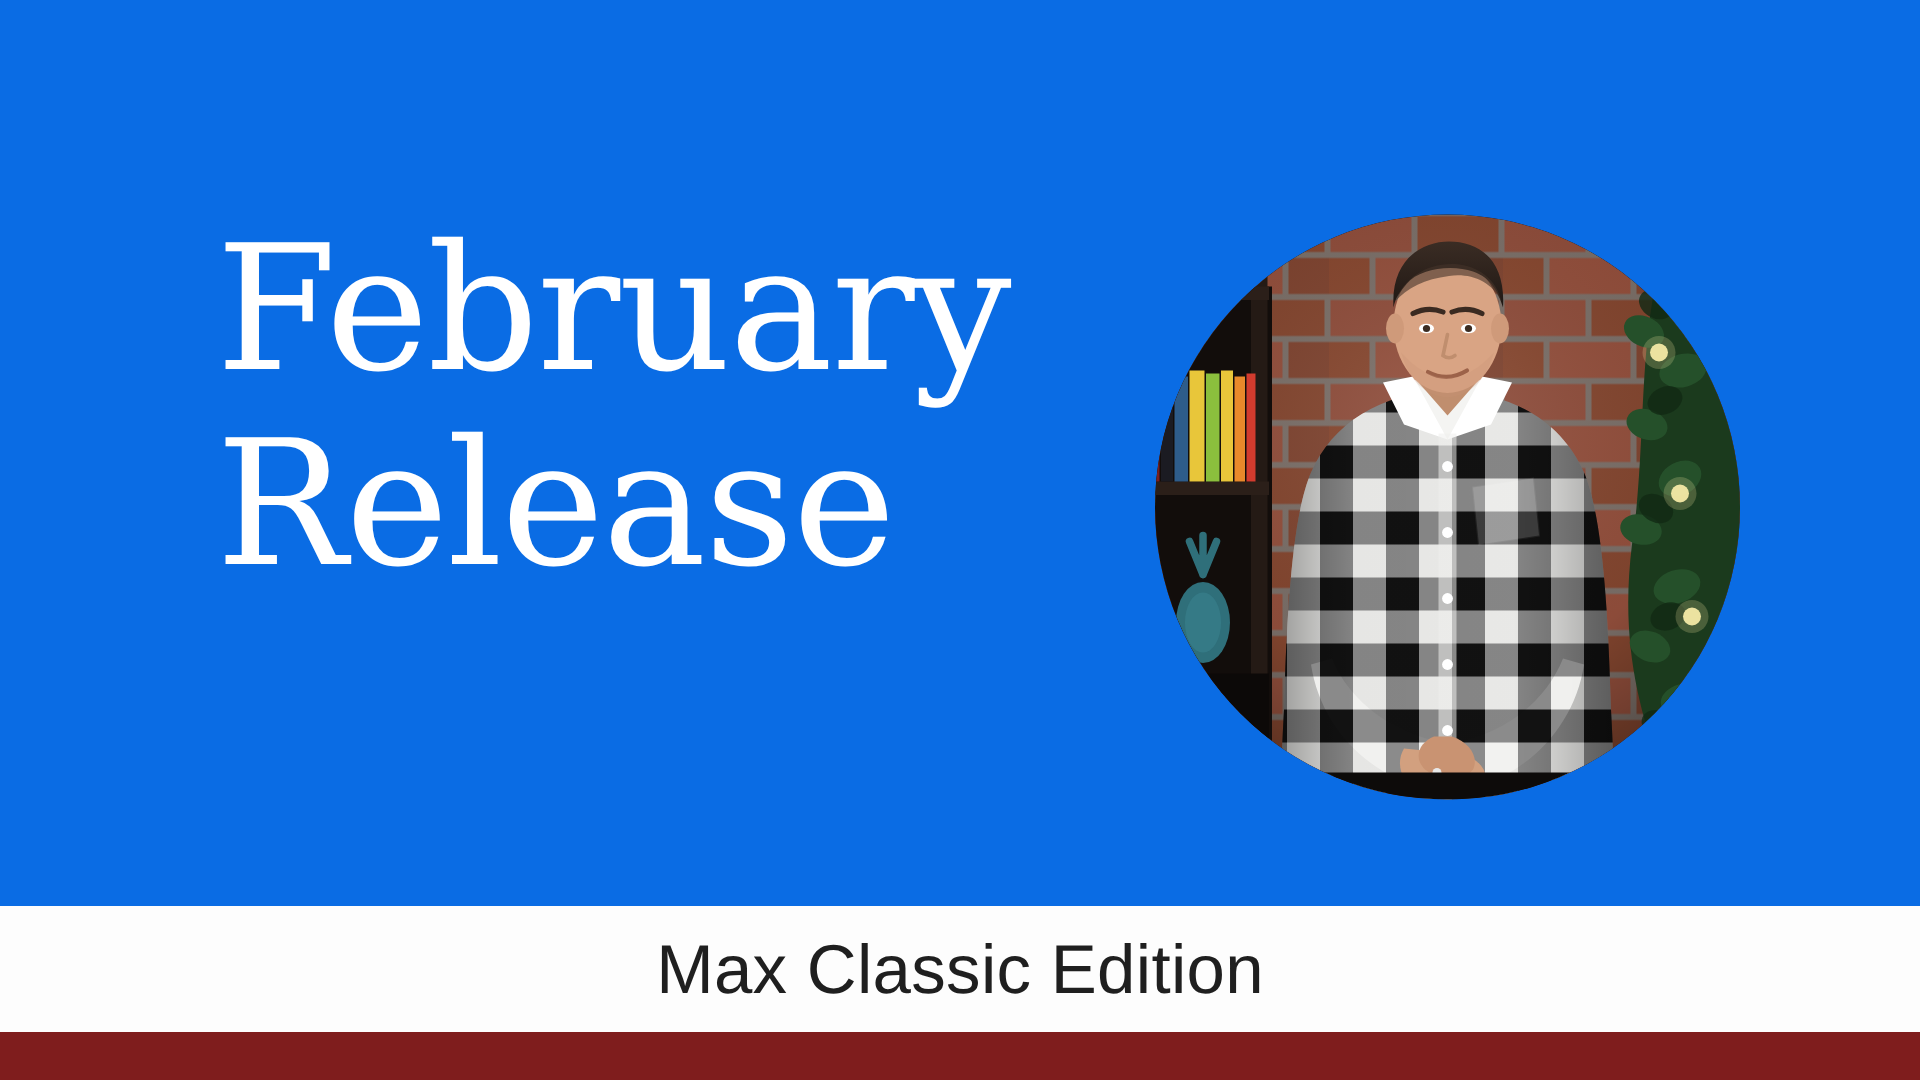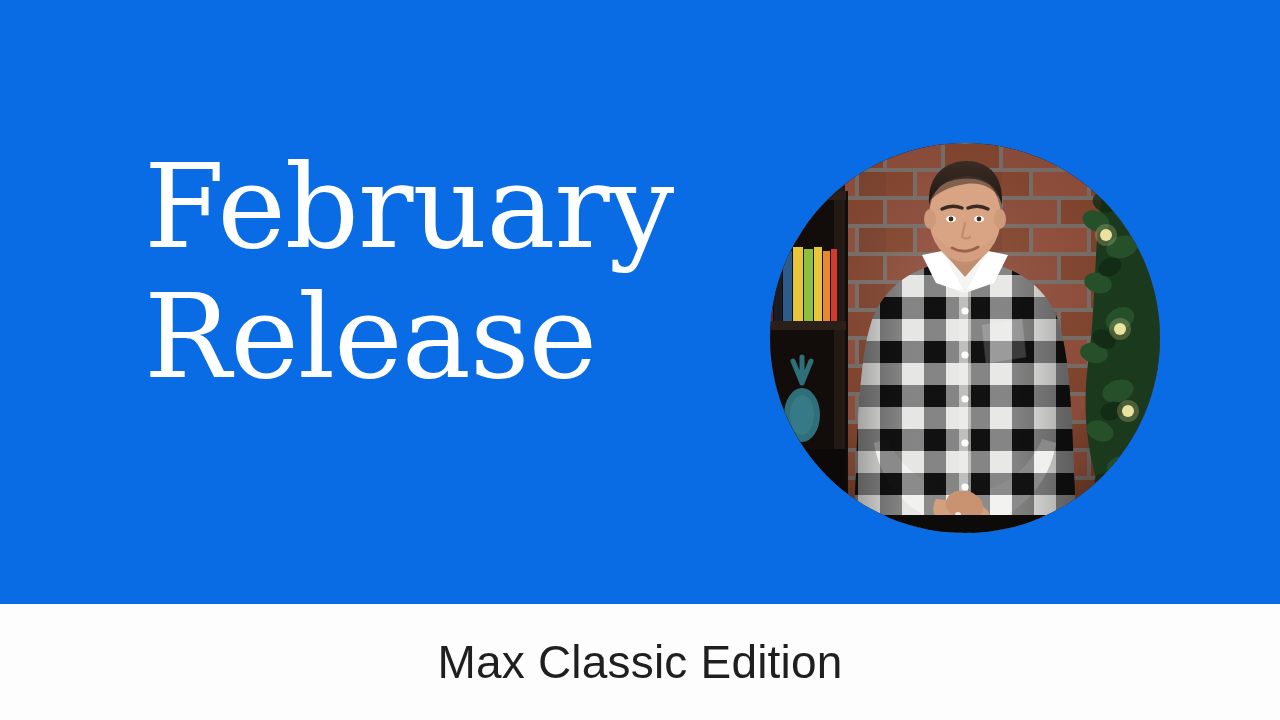--- a/index.html
+++ b/index.html
@@ -66,21 +66,21 @@
     width: 390px;
     height: 390px;
   }
 
   
   #caption-bar {
     position: absolute;
     left: 0;
     top: 604px;
     width: 1280px;
-    height: 116px;
+    height: 84px;
     background: #fdfdfd;
     display: flex;
     align-items: center;
     justify-content: center;
   }
   #caption-text {
     font-family: "Liberation Sans", sans-serif;
     font-weight: 400;
     font-size: 46px;
     line-height: 50px;

